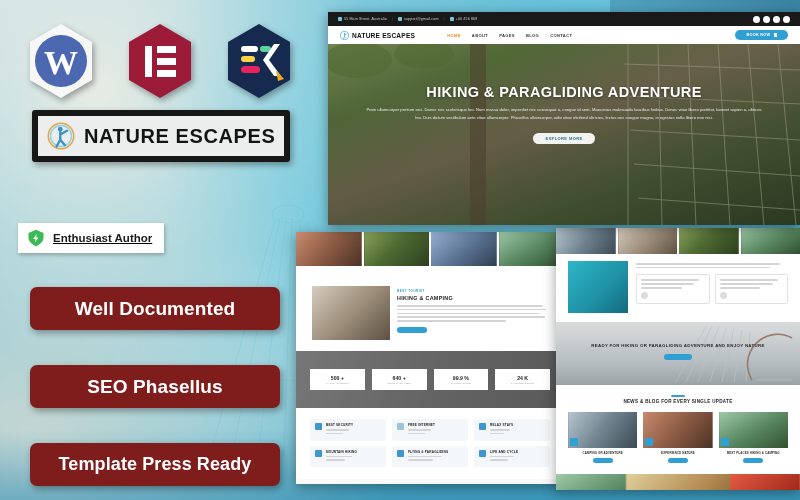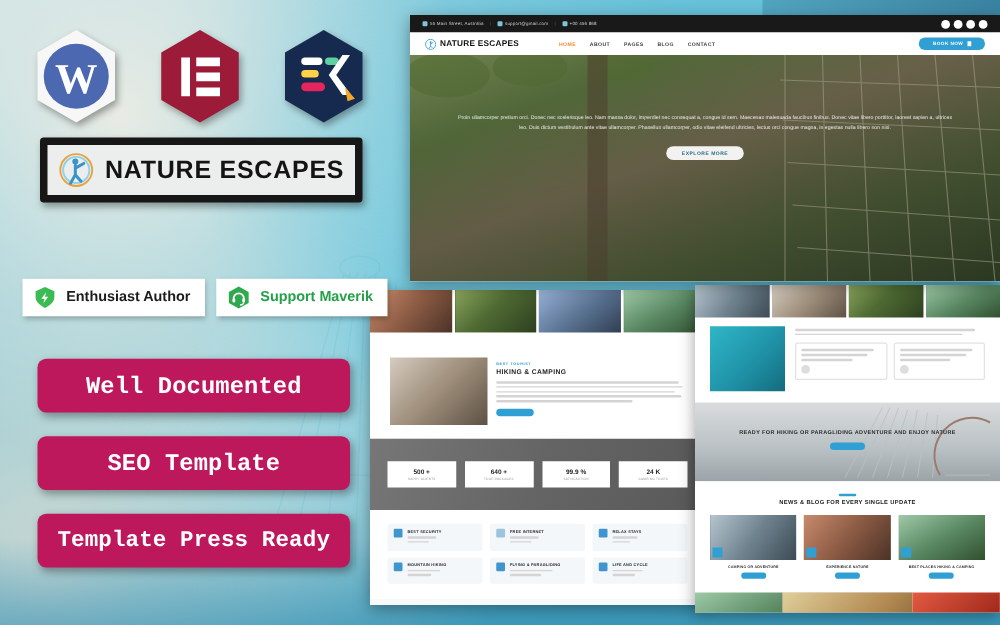--- a/index.html
+++ b/index.html
@@ -59,37 +59,36 @@
   }
   .hiker-ico { width:30px; height:30px; flex:0 0 30px; }
   .logo-text { font-weight:bold; font-size:20px; letter-spacing:.6px; color:#141414; white-space:nowrap; }
 
   .wp-template {
     position:absolute; top:176px; left:0; width:320px; text-align:center;
     font-size:22px; font-weight:bold; color:#ffffff; letter-spacing:.2px;
     text-shadow:0 2px 4px rgba(0,0,0,.3);
   }
 
-  .author-badges { position:absolute; top:223px; left:18px; width:290px; display:flex; gap:9px; }
+  .author-badges { position:absolute; top:223px; left:18px; width:290px; display:flex; gap:9px;text-decoration:underline; }
   .abadge {
     background:#fff; height:30px; display:flex; align-items:center; gap:7px;
     padding:0 12px 0 8px; box-shadow:1px 2px 4px rgba(0,0,0,.25);
     font-size:11.5px; font-weight:bold; white-space:nowrap;
   }
   .abadge.a1 { color:#1b1b1b; }
   .abadge.a2 { color:#24a148; }
   .b-ico { width:20px; height:20px; flex:0 0 20px; }
 
   .feature-pills { position:absolute; top:287px; left:30px; width:250px; }
   .pill {
-    background:#be185d; color:#fff; border-radius:7px;
-    height:43px; margin-bottom:19px; display:flex; align-items:center; justify-content:center;
+    background:#7f1d1d; color:#fff; border-radius:7px;
+    height:43px; margin-bottom:35px; display:flex; align-items:center; justify-content:center;
     font-size:19px; font-weight:bold; letter-spacing:.1px;
     box-shadow:2px 3px 7px rgba(0,0,0,.35);
-    font-family:Liberation Mono, monospace;
   }
   .pill.p3 { font-size:18px; }
 
   
   #mocks { position:absolute; inset:0; z-index:3; }
   .mock { position:absolute; background:#fff; box-shadow:0 3px 12px rgba(0,0,0,.38); overflow:hidden; }
 
   
   #mock-main { left:328px; top:12px; width:472px; height:213px; }
   .topbar { height:14px; background:#191919; display:flex; align-items:center; padding:0 10px; }
@@ -482,20 +481,21 @@
         </g>
         <g fill="#6e8d3f" opacity=".55">
           <ellipse cx="30" cy="16" rx="34" ry="18"></ellipse>
             <ellipse cx="96" cy="10" rx="30" ry="15"></ellipse>
           <ellipse cx="170" cy="8" rx="26" ry="13"></ellipse>
         </g>
         <rect x="142" y="0" width="16" height="181" fill="#6a553c" opacity=".6"></rect>
       </svg>
       <div class="hero-ov"></div>
       <div class="hero-body">
+        <div class="hero-title">HIKING &amp; PARAGLIDING ADVENTURE</div>
         <div class="hero-text">Proin ullamcorper pretium orci. Donec nec scelerisque leo. Nam massa dolor, imperdiet nec consequat a, congue id sem. Maecenas malesuada faucibus finibus. Donec vitae libero porttitor, laoreet sapien a, ultrices leo. Duis dictum vestibulum ante vitae ullamcorper. Phasellus ullamcorper, odio vitae eleifend ultricies, lectus orci congue magna, in egestas nulla libero non nisi.</div>
         <div class="hero-btn">
           <span>EXPLORE MORE</span>
         </div>
       </div>
     </div>
   </div>
 
 </div>
 
@@ -545,31 +545,21 @@
 
 
   <div class="author-badges">
     <div class="abadge a1">
       <svg class="b-ico" viewBox="0 0 24 24">
         <path d="M12 2 L21 6 V12 C21 18 12 22 12 22 C12 22 3 18 3 12 V6 Z" fill="#3cba54"></path>
         <path d="M13 7 L8.5 13.2 H11.5 L10.5 17.5 L15 11.3 H12 Z" fill="#fff"></path>
       </svg>
       <span>Enthusiast Author</span>
     </div>
-    <div class="abadge a2">
-      <svg class="b-ico" viewBox="0 0 24 24">
-        <polygon points="12,1.5 21.5,6.8 21.5,17.2 12,22.5 2.5,17.2 2.5,6.8" fill="#2fa84f"></polygon>
-        <path d="M7 13 A5 5 0 0 1 17 13" stroke="#fff" stroke-width="1.7" fill="none"></path>
-        <rect x="6" y="12.5" width="2.6" height="4.4" rx="1.3" fill="#fff"></rect>
-        <rect x="15.4" y="12.5" width="2.6" height="4.4" rx="1.3" fill="#fff"></rect>
-        <path d="M16.7 16.9 C16.7 18.6 14.8 19.2 13.2 19.2" stroke="#fff" stroke-width="1.3" fill="none"></path>
-      </svg>
-      <span>Support Maverik</span>
-    </div>
   </div>
 
   <div class="feature-pills">
     <div class="pill p1">Well Documented</div>
-    <div class="pill p2">SEO Template</div>
+    <div class="pill p2">SEO Phasellus</div>
     <div class="pill p3">Template Press Ready</div>
   </div>
 
 </div>
 
 </body></html>

